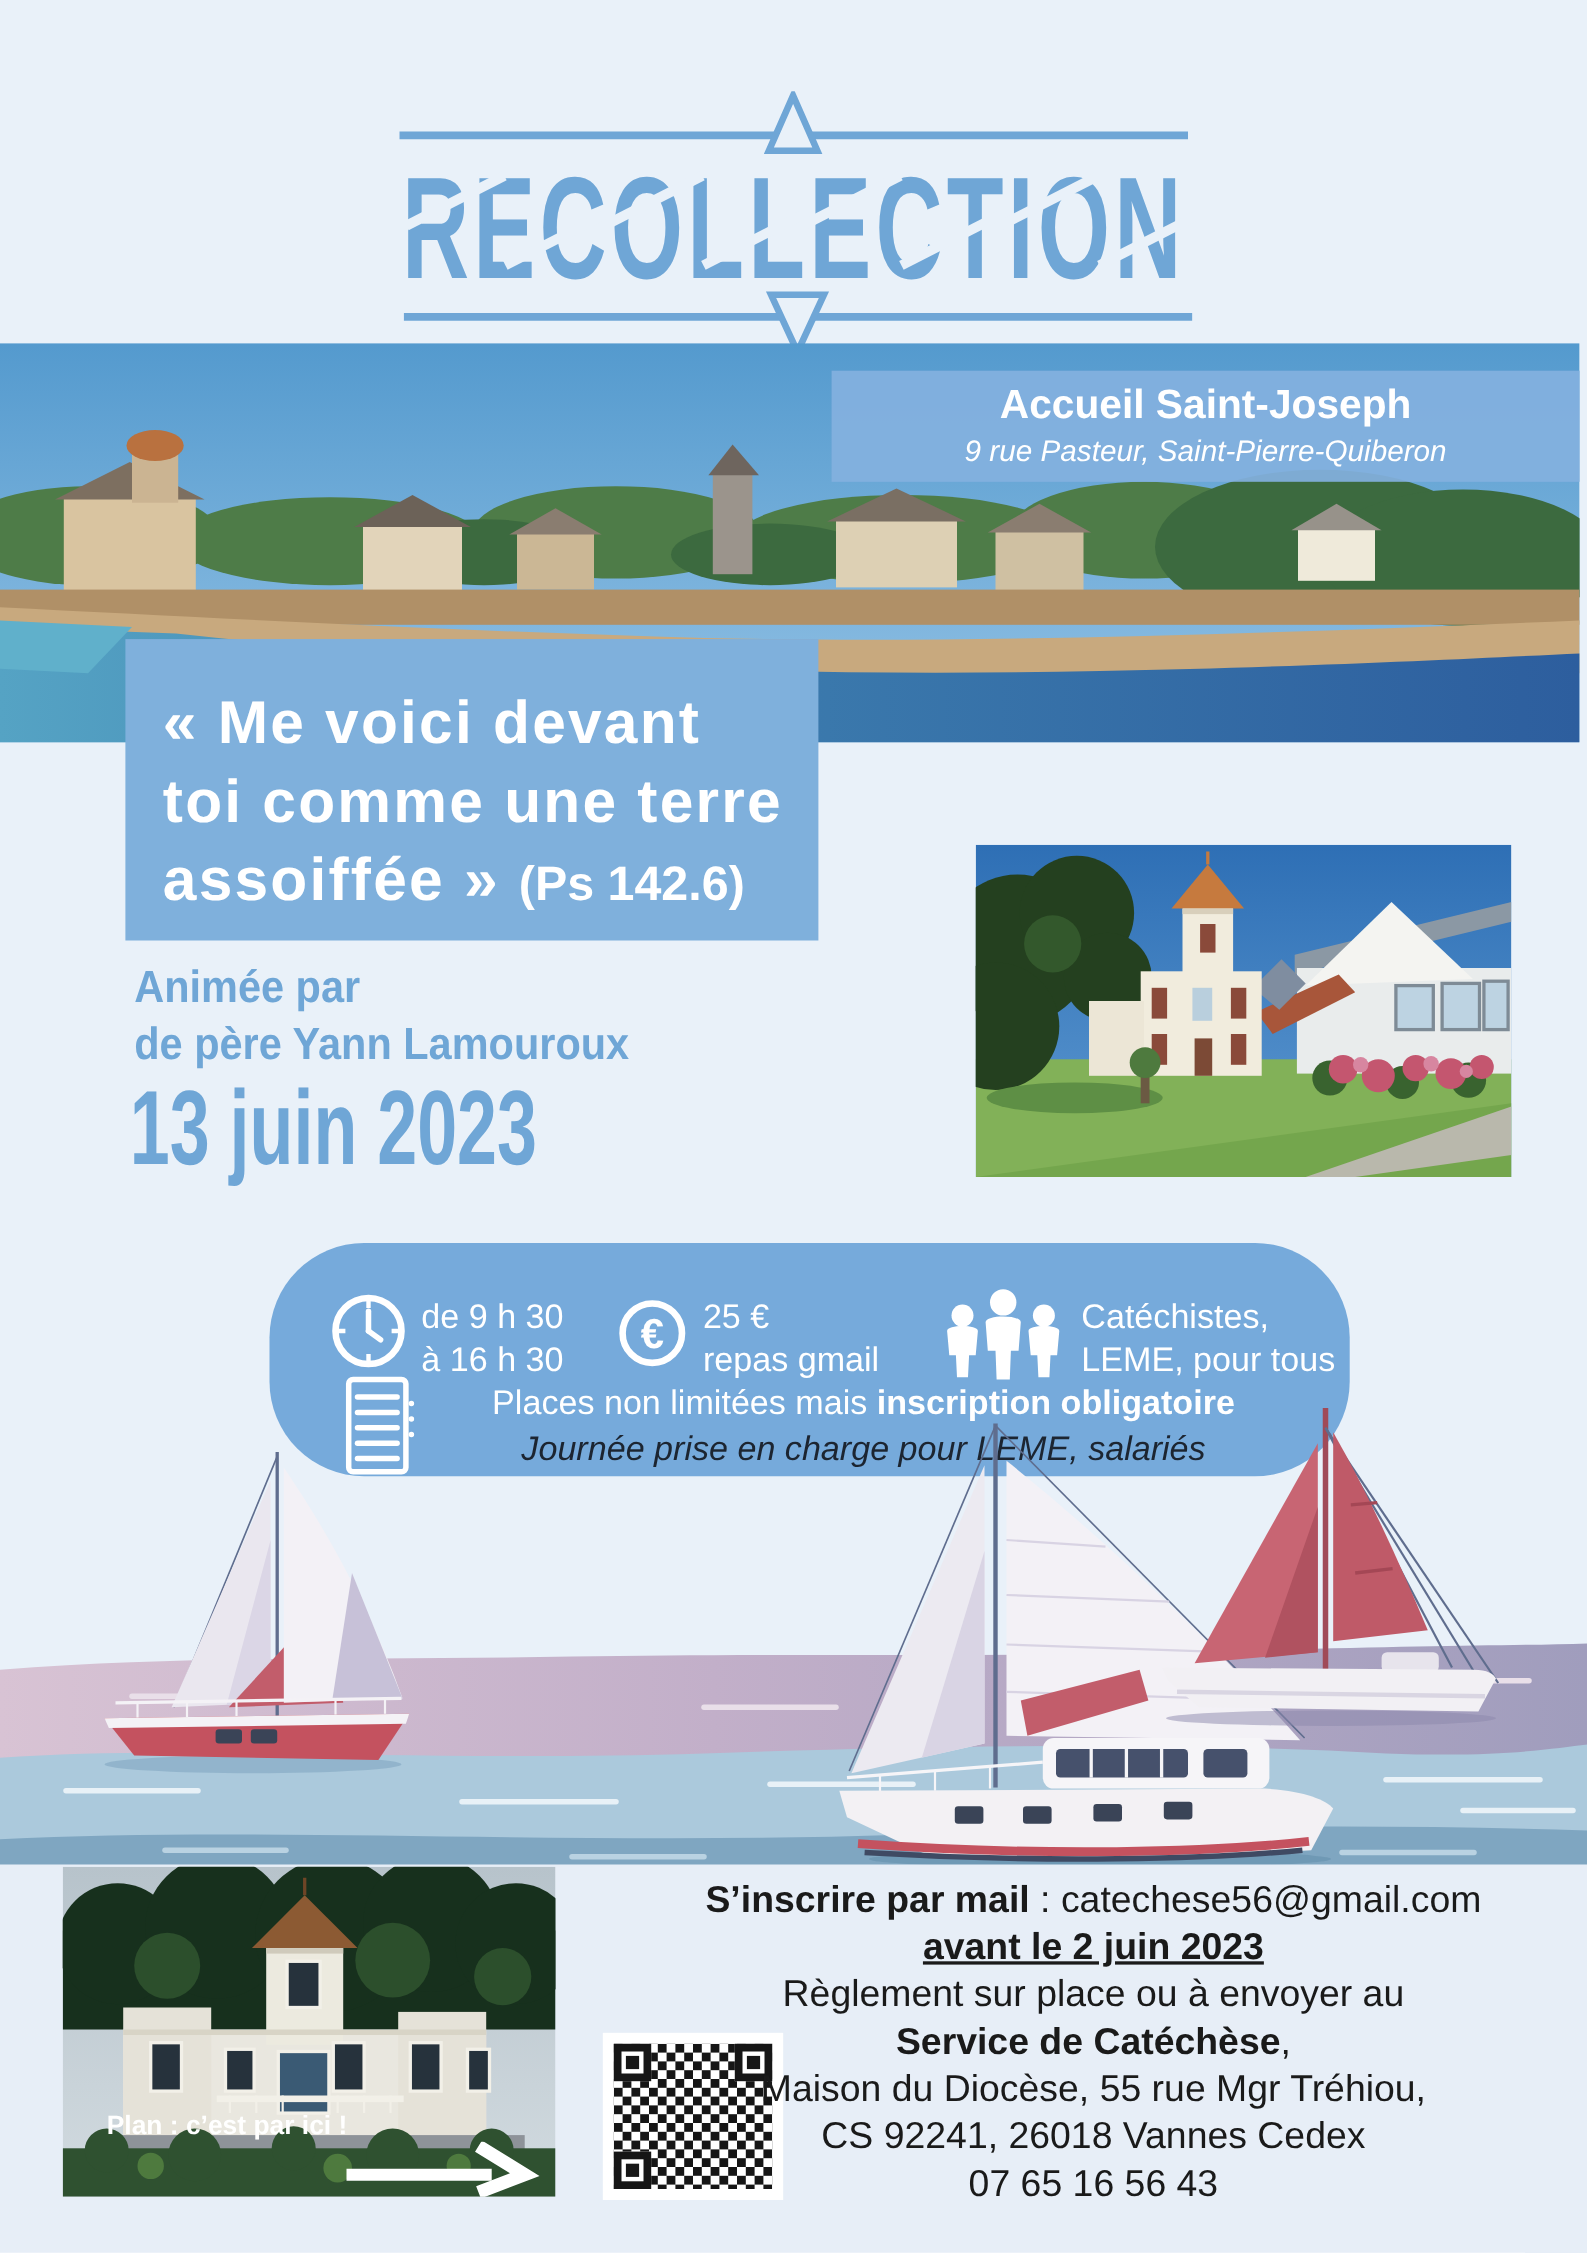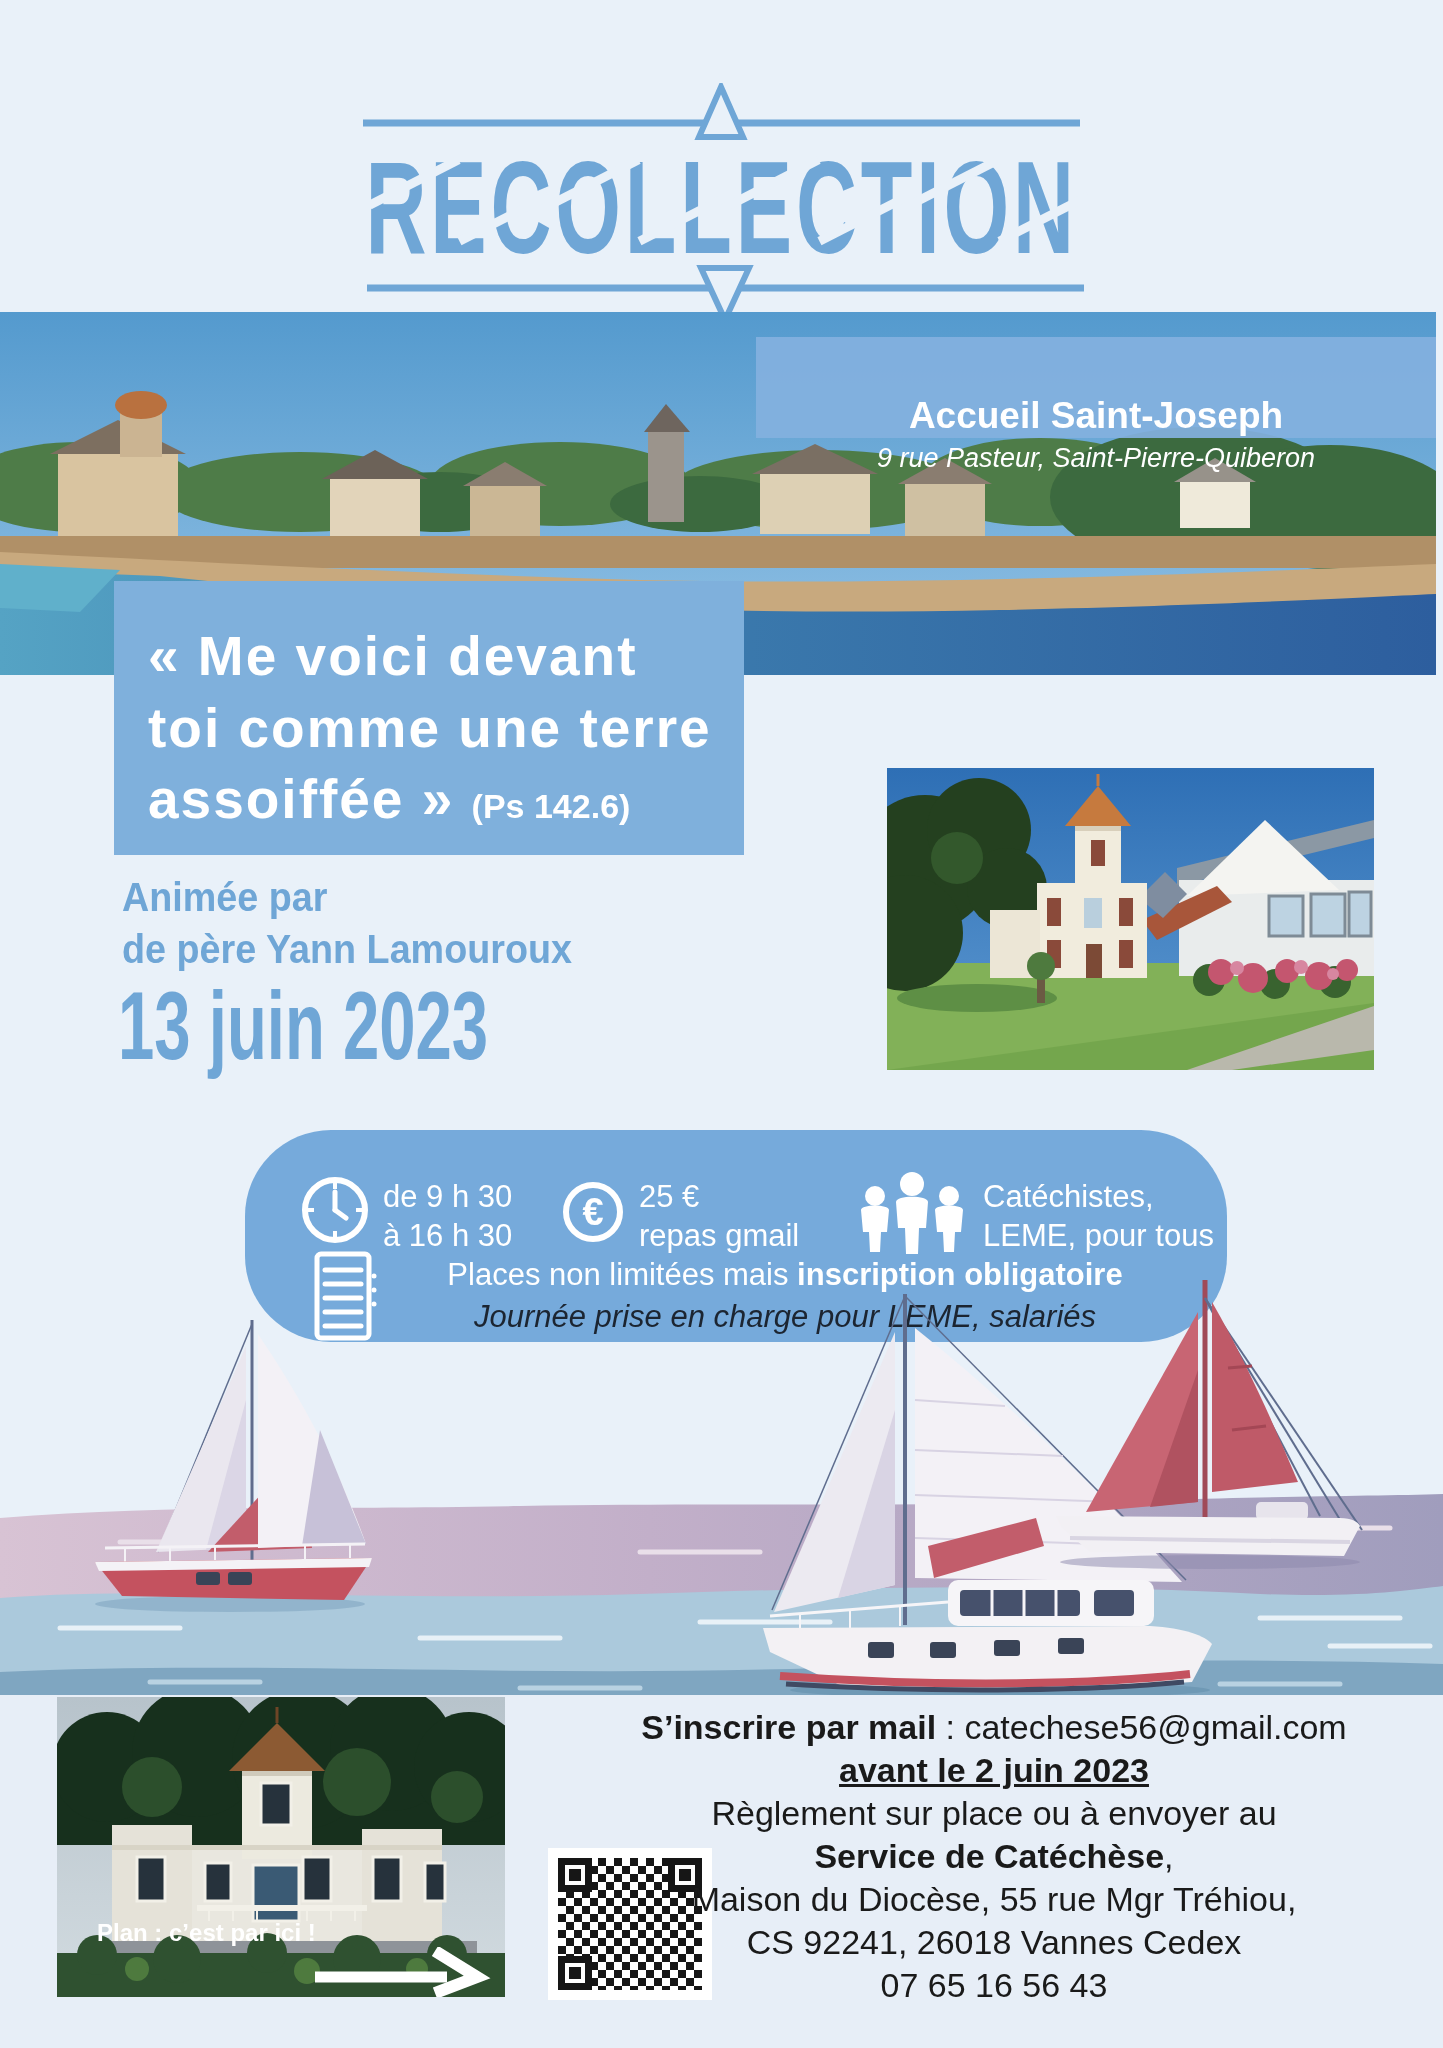--- a/index.html
+++ b/index.html
@@ -30,30 +30,30 @@
   .slashes i:nth-child(6){left:456px;top:66px}
   .slashes i:nth-child(7){left:546px;top:30px}
   .slashes i:nth-child(8){left:636px;top:66px}
 
   
   .coast{left:0;top:312px;width:1436px;height:363px;}
   .venue-box{
     left:756px;top:337px;width:680px;height:101px;box-sizing:border-box;
     background:rgba(131,176,223,.93);color:#fff;text-align:center;padding-top:10px;
   }
-  .venue-name{font-size:37px;font-weight:bold;line-height:1.15;margin-top:48px;}
+  .venue-name{font-size:37px;font-weight:bold;line-height:1.15;}
   .venue-address{font-size:27px;font-style:italic;margin-top:5px;}
 
   
   .quote-box{
     left:114px;top:581px;width:630px;height:274px;box-sizing:border-box;
     background:var(--panel_blue,#7fb0dc);color:#fff;padding:40px 10px 4px 34px;
     font-weight:bold;font-size:55px;letter-spacing:2px;line-height:1.3;
   }
-  .quote-box .ref{font-size:34px;letter-spacing:0;}
+  .quote-box .ref{font-size:44px;letter-spacing:0;}
 
   .host{left:122px;top:872px;color:var(--accent_blue,#6fa6d6);font-weight:bold;
         font-size:41px;line-height:1.26;transform:scaleX(0.92);transform-origin:left top;}
   .event-date{left:118px;top:978px;color:var(--accent_blue,#6fa6d6);font-weight:bold;
         font-size:96px;line-height:1;transform:scaleX(0.68);transform-origin:left top;}
 
   .building-photo{left:887px;top:768px;width:487px;height:302px;}
 
   
   .bubble{left:245px;top:1130px;width:982px;height:212px;border-radius:86px;

